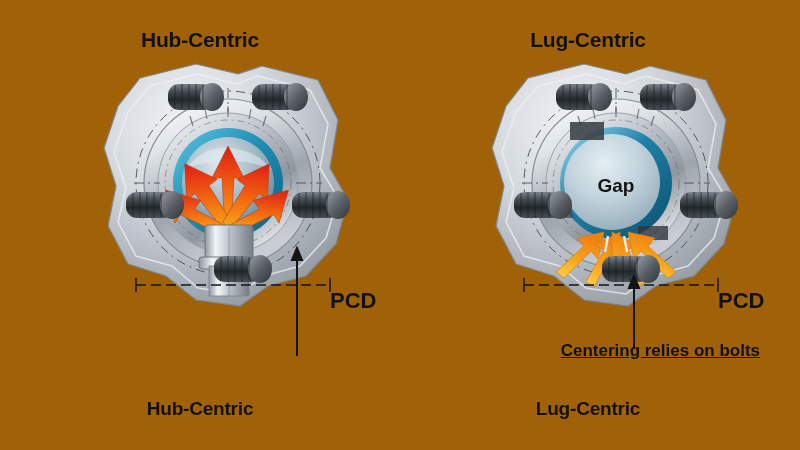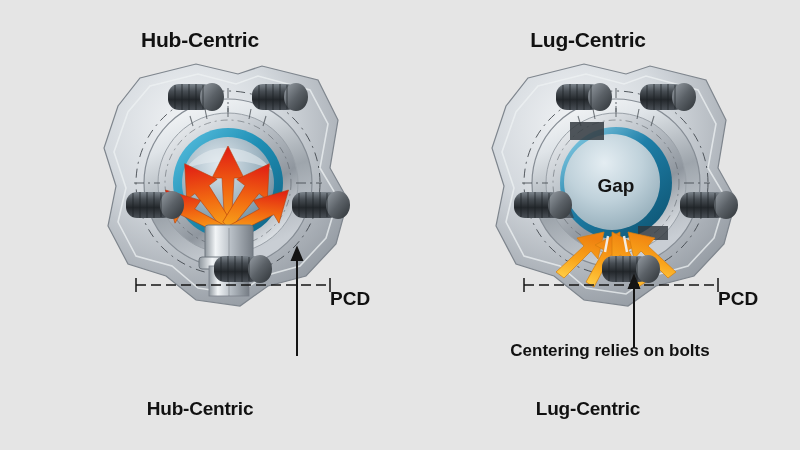--- a/index.html
+++ b/index.html
@@ -5,50 +5,50 @@
   * { box-sizing: border-box; margin: 0; padding: 0; }
   html, body {
     width: 800px; height: 450px;
     background: #ffffff;
     font-family: "Liberation Sans", sans-serif;
     overflow: hidden;
   }
   .canvas {
     position: relative;
     width: 800px; height: 450px;
-    background: #e5e5e5;
+    background: #a16207;
   }
   .panel { position: absolute; top: 0; width: 400px; height: 450px; }
   .panel-left  { left: 0; }
   .panel-right { left: 388px; }
 
   .title {
     position: absolute; left: 0; right: 0; top: 28px;
     text-align: center;
     font-size: 21px; font-weight: 700; color: #111111;
     letter-spacing: -0.2px;
   }
   .footer-label {
     position: absolute; left: 0; right: 0; top: 398px;
     text-align: center;
     font-size: 19px; font-weight: 700; color: #111111;
     letter-spacing: -0.2px;
   }
   .pcd-label {
     position: absolute;
-    font-size: 19px; font-weight: 700; color: #111111;
+    font-size: 22px; font-weight: 700; color: #111111;
   }
   .caption {
     position: absolute;
     font-size: 17px; font-weight: 700; color: #111111;
     line-height: 1.28;
     white-space: pre-line;
   }
   .caption-left  { left: 30px;  top: 330px; width: 250px; text-align: left; }
-  .caption-right { left: 72px;  top: 340px; width: 300px; text-align: center; }
+  .caption-right { left: 72px;  top: 340px; width: 300px; text-align: right; text-decoration: underline; }
 
   .hub-svg { position: absolute; left: 0; top: 0; }
   .gap-text {
     font-family: "Liberation Sans", sans-serif;
     font-size: 19px; font-weight: 700; fill: #141414;
   }
 </style>
 </head>
 <body style="background: rgb(255, 255, 255);">
 

